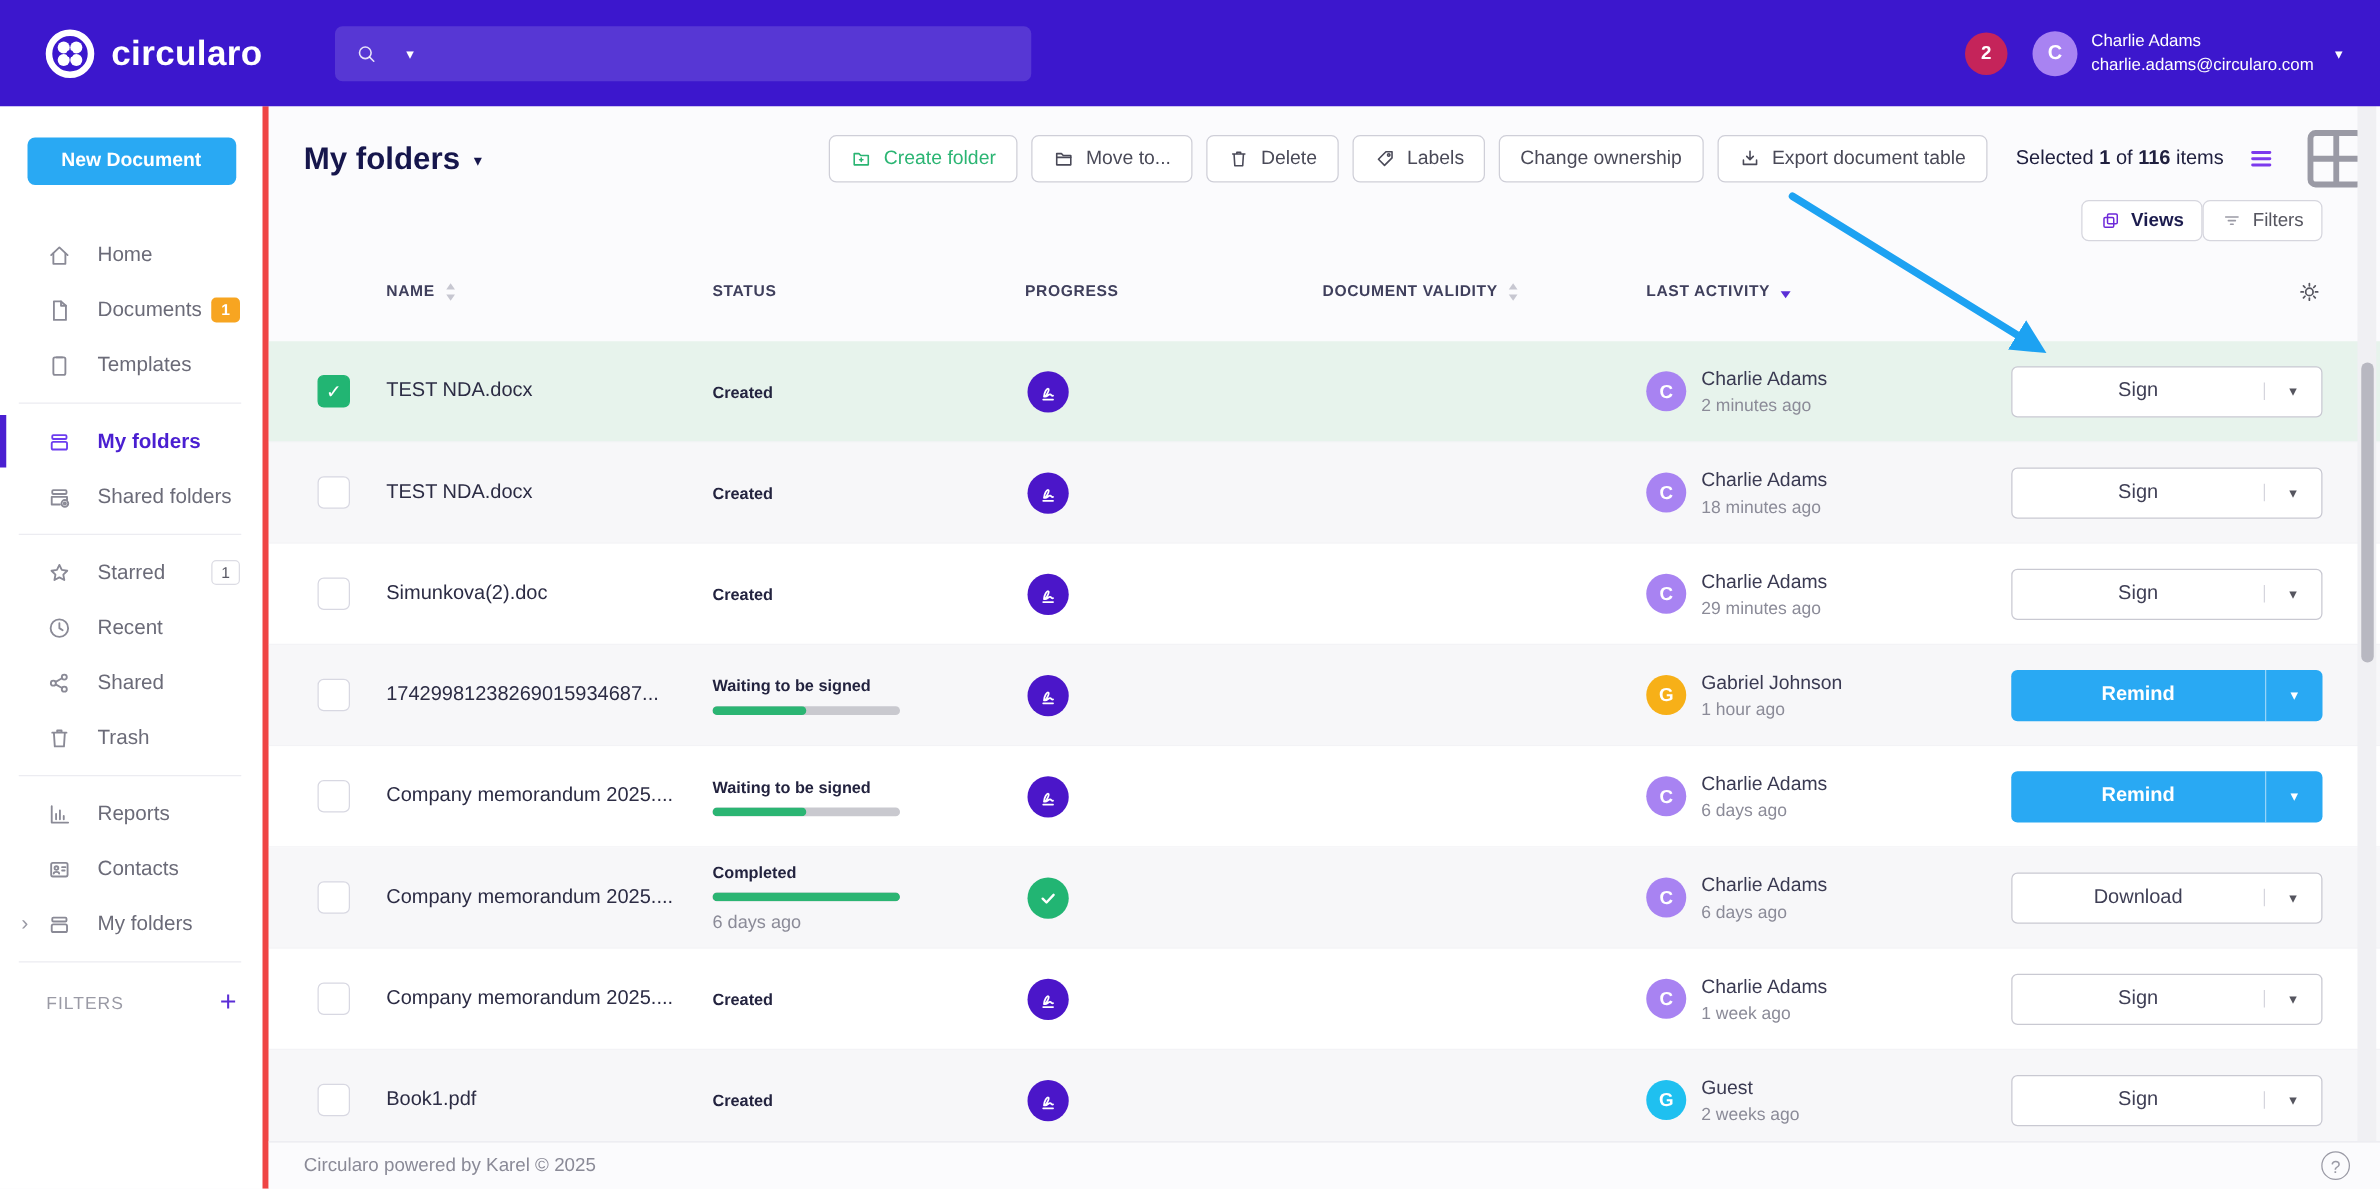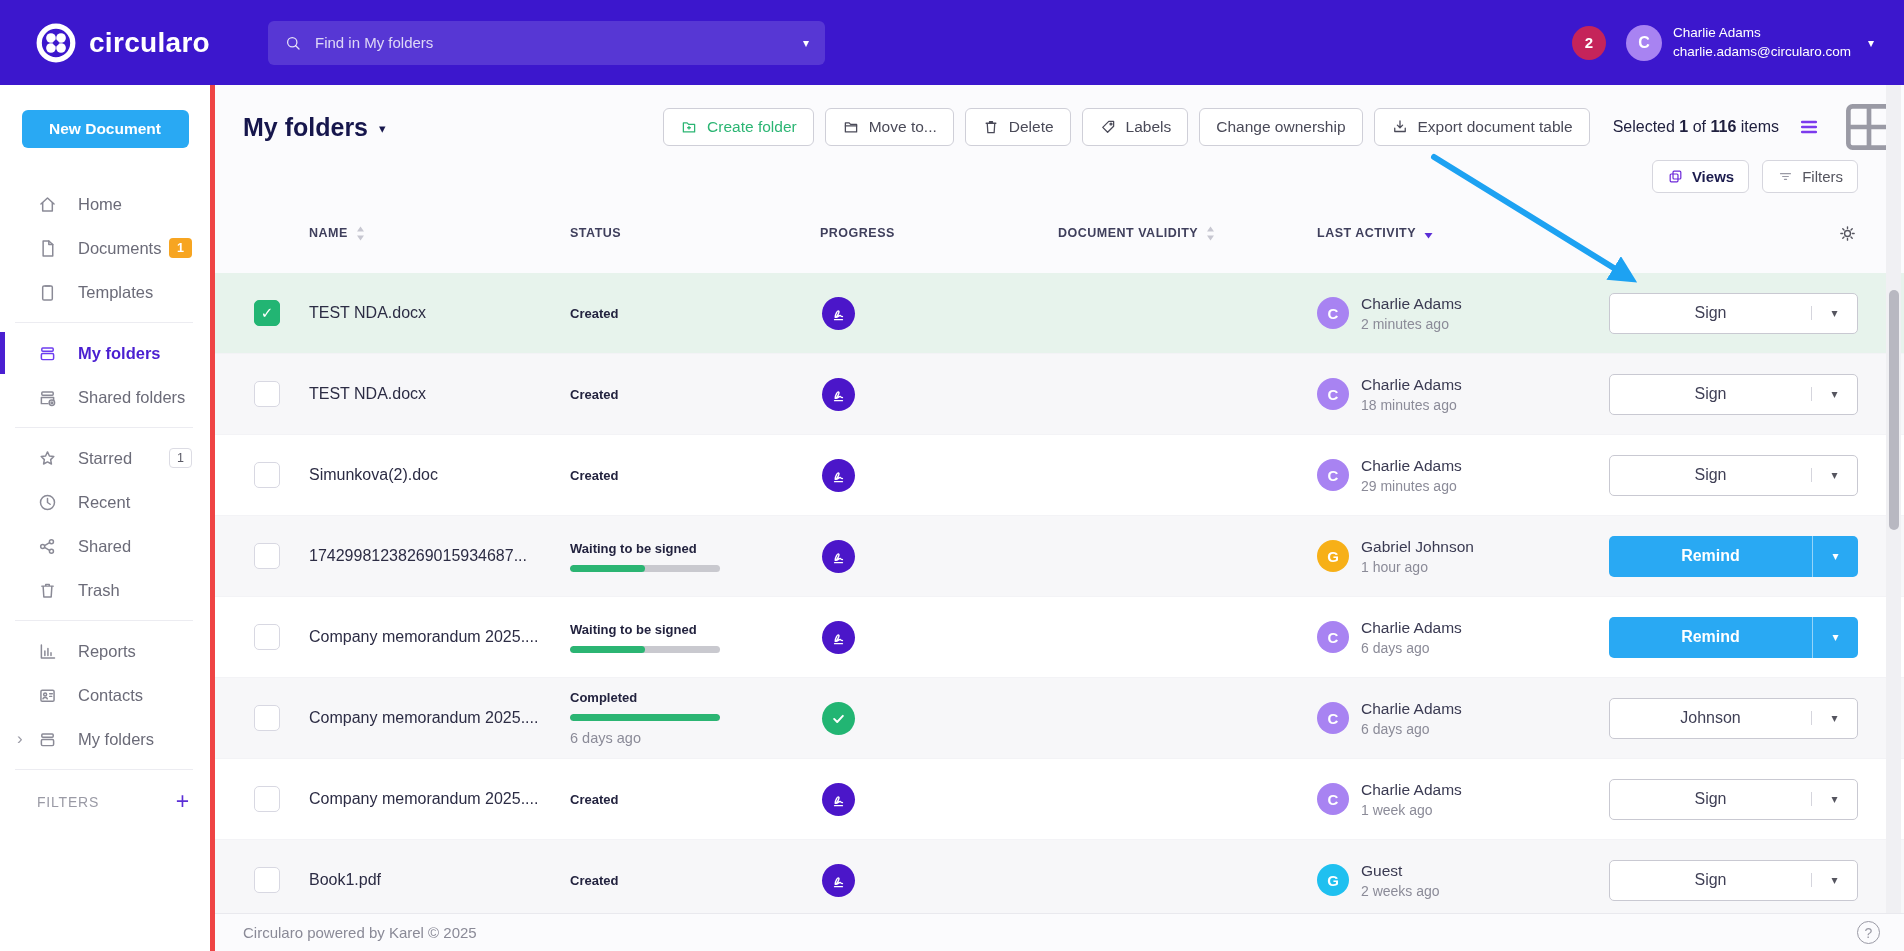--- a/index.html
+++ b/index.html
@@ -52,21 +52,21 @@
   .title-caret { font-size:13px; margin-top:3px; }
   .tb-btn { height:38px; display:flex; align-items:center; gap:9px; padding:0 16px; background:#fff; border:1px solid #cfcfd8; border-radius:6px; font-size:15.5px; color:#4a4a58; white-space:nowrap; }
   .tb-btn .icon { width:18px; height:18px; }
   .tb-btn.green { color:#2bb573;align-items:center; }
   .selection { margin-left:12px; font-size:16px; color:#20203f; white-space:nowrap; }
   .selection b { font-weight:bold; }
   .view-toggles { display:flex; gap:16px; margin-left:8px; align-items:center; }
   .icon-btn { width:22px; height:22px; background:none; border:none; padding:0; display:inline-flex; }
   .icon-btn.list { color:#7c3aed; }
   .icon-btn.grid { color:#9a9aa5; }
-  .views-row { display:flex; justify-content:flex-end; gap:13px; padding:14px 46px 0; }
+  .views-row { display:flex; justify-content:flex-end; gap:0; padding:14px 46px 0; }
   .pill-btn { height:33px; display:flex; align-items:center; gap:8px; padding:0 14px; border:1px solid #d6d6de; background:#fff; border-radius:6px; font-size:15px; }
   .pill-btn .icon { width:17px; height:17px; }
   .pill-btn.views { color:#1c1c4e; font-weight:bold; }
   .pill-btn.views .icon { color:#6d28d9; }
   .pill-btn.filters { color:#55555f; }
   .pill-btn.filters .icon { color:#9a9aa5; }
 
   
   .grid { display:grid; grid-template-columns:66px 261px 250px 238px 259px 292px 249px; align-items:center; }
   .table-header { margin-top:18px; height:44px; padding:0 46px 0 28px; }
@@ -130,21 +130,20 @@
     </span>
     <span class="brand-name">circularo</span>
   </div>
   <div class="searchbar">
     <span class="icon">
         <svg viewBox="0 0 24 24">
           <circle cx="11" cy="11" r="6.2"></circle>
           <path d="M15.6 15.6 20 20"></path>
         </svg>
       </span>
-    <input placeholder="Find in My folders" style="">
     <span class="search-caret">▾</span>
   </div>
   <div class="top-right">
     <div class="notif">2</div>
     <div class="usermenu">
       <span class="avatar big" style="background: rgb(168, 131, 242);">C</span>
       <div class="user-text">
         <div>Charlie Adams</div>
         <div>charlie.adams@circularo.com</div>
       </div>
@@ -610,21 +609,21 @@
     <div></div>
     <div class="c-activity">
       <span class="avatar rowav" style="background:#a883f2">C</span>
       <div>
         <div class="act-name">Charlie Adams</div>
         <div class="act-time">6 days ago</div>
       </div>
     </div>
     <div>
       <div class="split-btn default">
-        <button class="mainb">Johnson</button>
+        <button class="mainb">Download</button>
         <button class="caret">▾</button>
       </div>
     </div>
         </div>
         <div class="row grid">
     <div>
             <span class="checkbox"></span>
           </div>
     <div class="c-name">Company memorandum 2025....</div>
     <div>

